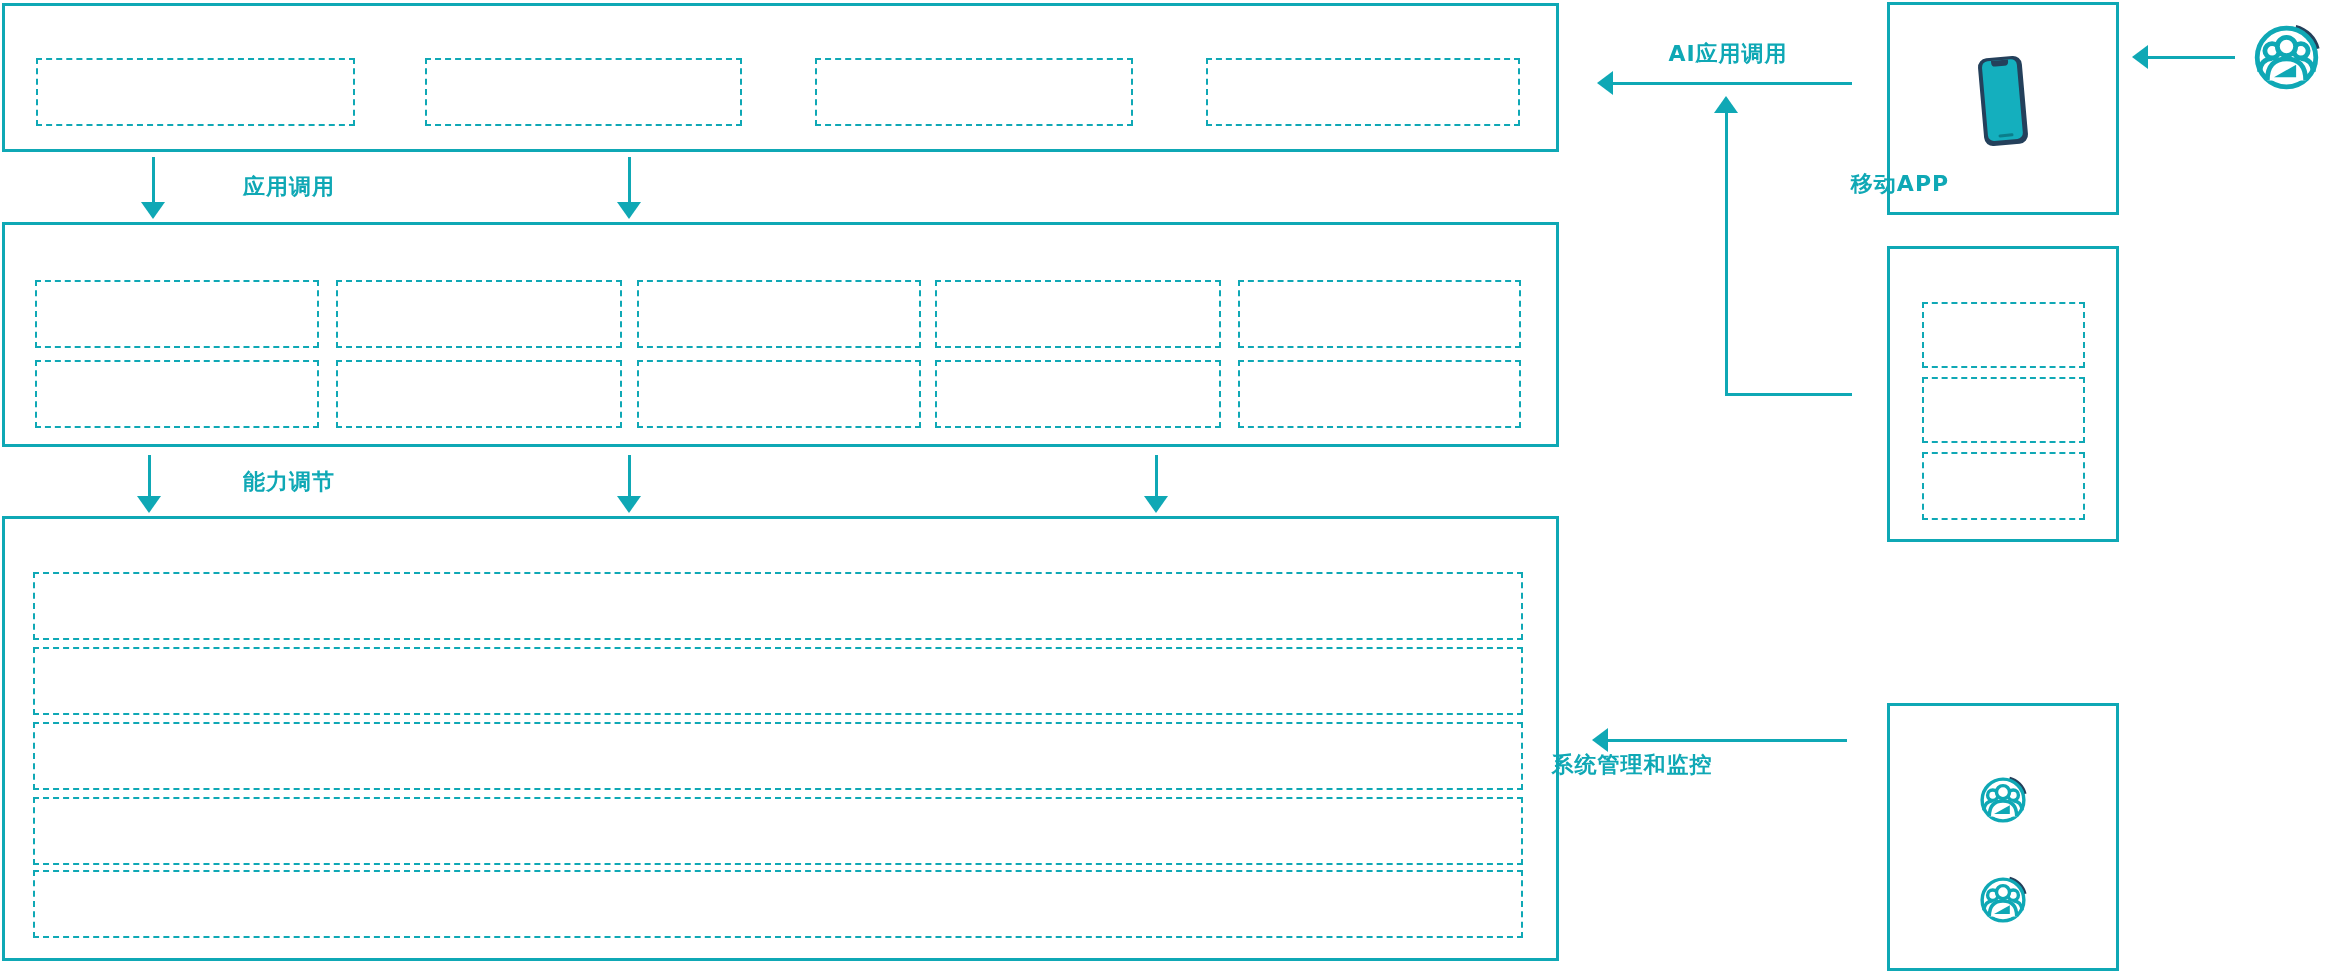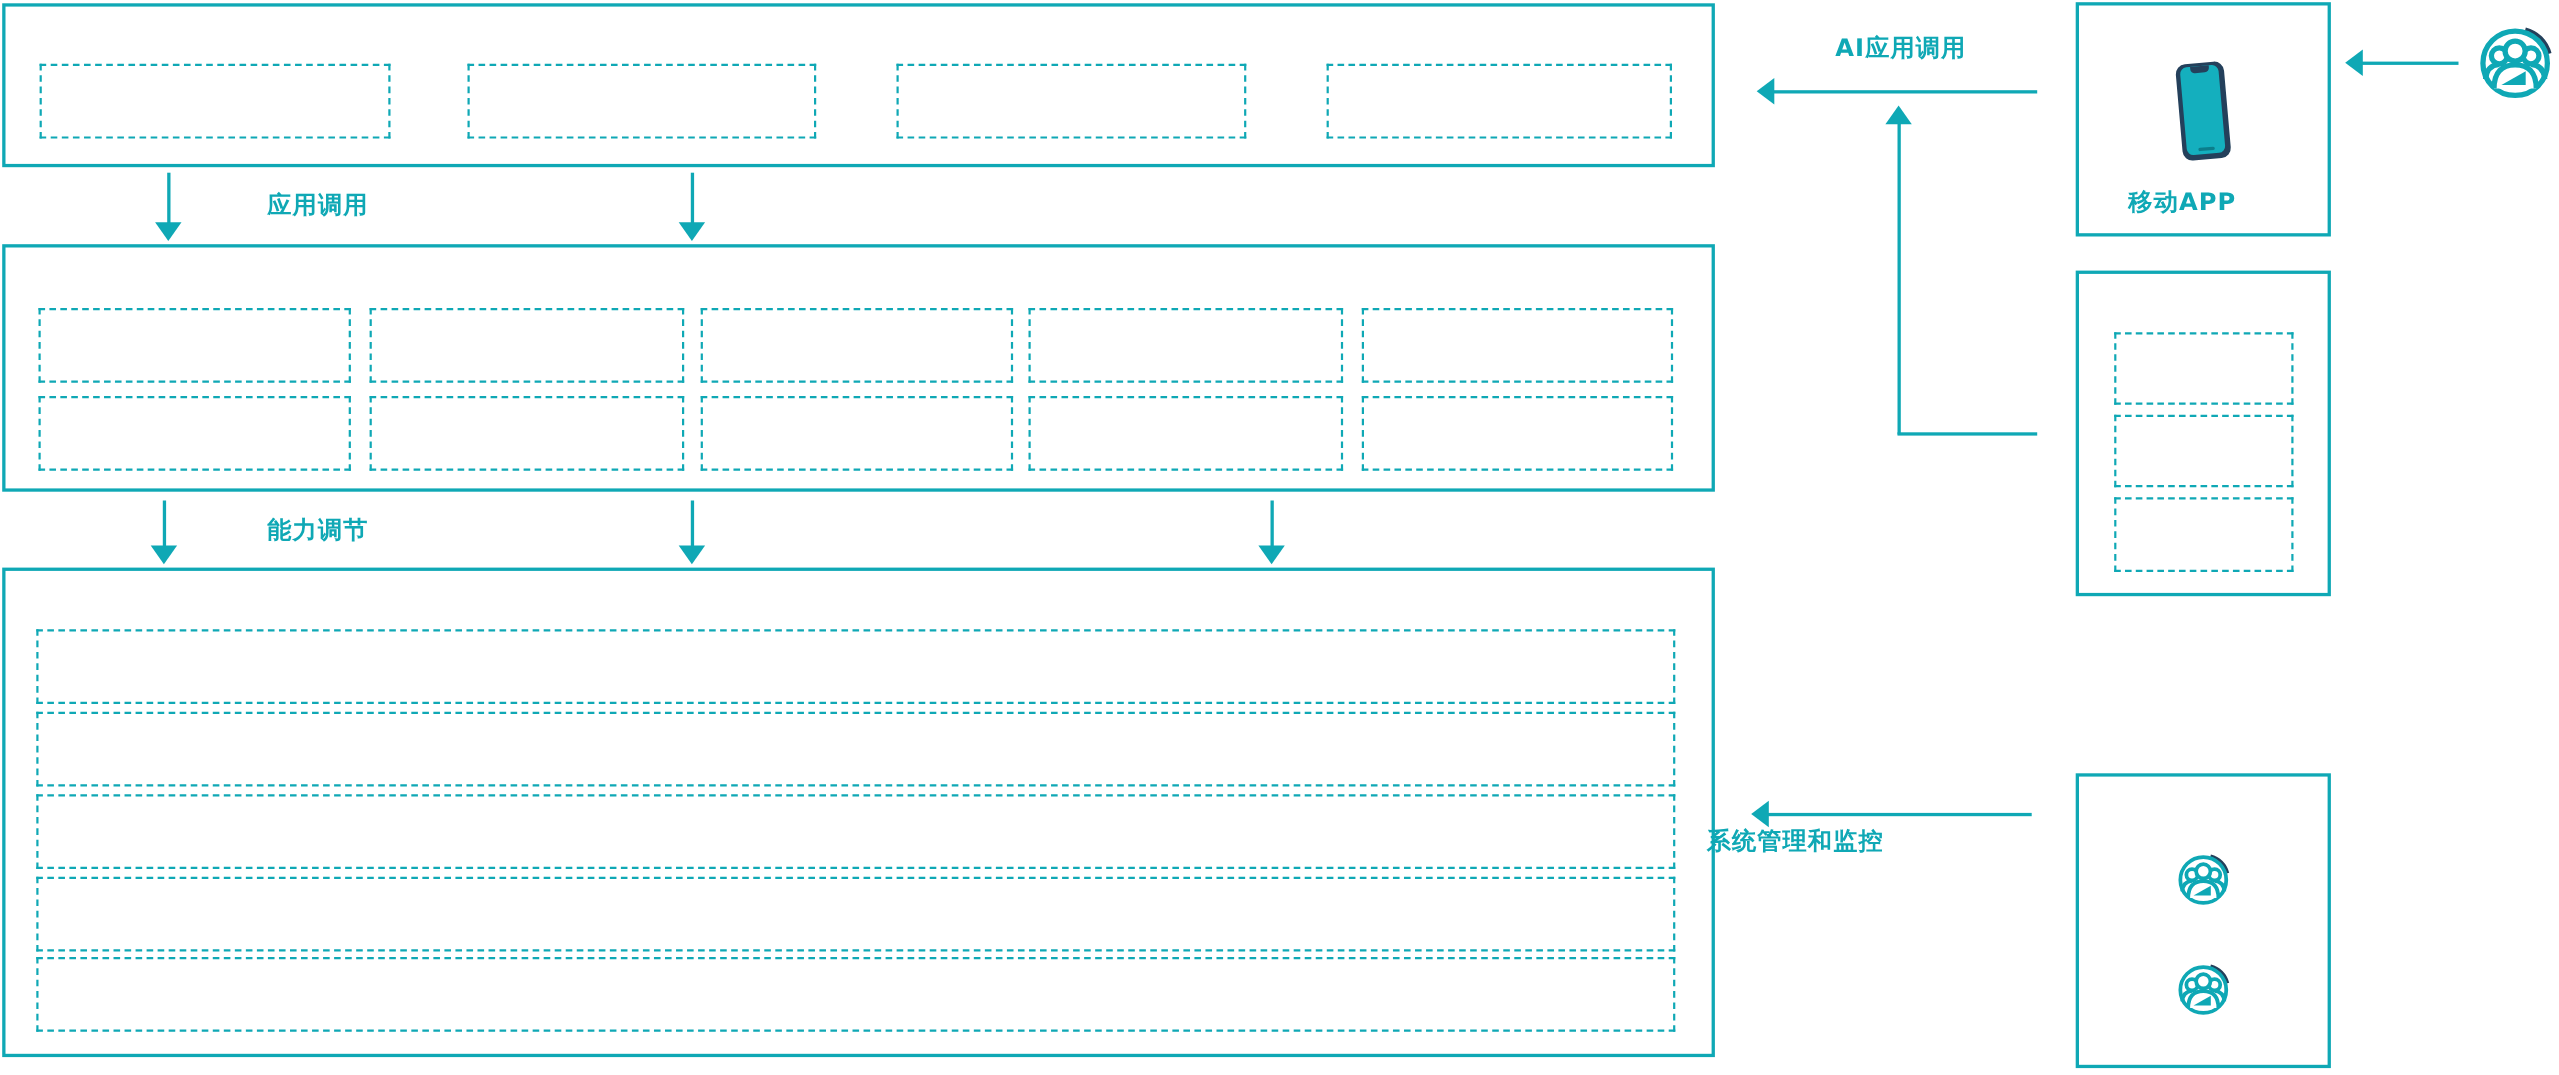--- a/index.html
+++ b/index.html
@@ -84,21 +84,21 @@
   <div class="dashed" style="left:33px; top:722px; width:1490px; height:68px;"></div>
   <div class="dashed" style="left:33px; top:797px; width:1490px; height:68px;"></div>
   <div class="dashed" style="left:33px; top:870px; width:1490px; height:68px;"></div>
 
   <div class="panel" style="left:1887px; top:2px; width:232px; height:213px;"></div>
   <div class="phone" style="left:1981px; top:57px;">
     <div class="screen"></div>
     <div class="notch"></div>
     <div class="homebar"></div>
   </div>
-  <div class="lbl" style="left:1984px; top:184px;">移动APP</div>
+  <div class="lbl" style="left:1900px; top:184px;">移动APP</div>
 
   <div class="panel" style="left:1887px; top:246px; width:232px; height:296px;"></div>
   <div class="dashed" style="left:1922px; top:302px; width:163px; height:66px;"></div>
   <div class="dashed" style="left:1922px; top:377px; width:163px; height:66px;"></div>
   <div class="dashed" style="left:1922px; top:452px; width:163px; height:68px;"></div>
 
   <div class="panel" style="left:1887px; top:703px; width:232px; height:268px;"></div>
   <svg class="icon-wrap" style="left:1977px; top:774px;" width="52" height="52">
       <use href="#usergroup"></use>
     </svg>
@@ -119,21 +119,21 @@
   <div class="vline" style="left:148px; top:455px; height:42px;"></div>
   <div class="ah down" style="left:137px; top:496px;"></div>
   <div class="vline" style="left:628px; top:455px; height:42px;"></div>
   <div class="ah down" style="left:617px; top:496px;"></div>
   <div class="vline" style="left:1155px; top:455px; height:42px;"></div>
   <div class="ah down" style="left:1144px; top:496px;"></div>
   <div class="lbl" style="left:289px; top:482px;">能力调节</div>
 
   <div class="hline" style="left:1612px; top:82px; width:240px;"></div>
   <div class="ah left" style="left:1597px; top:71px;"></div>
-  <div class="lbl" style="left:1728px; top:44px;">AI应用调用</div>
+  <div class="lbl" style="left:1728px; top:54px;">AI应用调用</div>
 
   <div class="vline" style="left:1725px; top:112px; height:283px;"></div>
   <div class="hline" style="left:1725px; top:393px; width:127px;"></div>
   <div class="ah up" style="left:1714px; top:96px;"></div>
 
   <div class="hline" style="left:2147px; top:56px; width:88px;"></div>
   <div class="ah left" style="left:2132px; top:45px;"></div>
 
   <div class="hline" style="left:1607px; top:739px; width:240px;"></div>
   <div class="ah left" style="left:1592px; top:728px;"></div>

